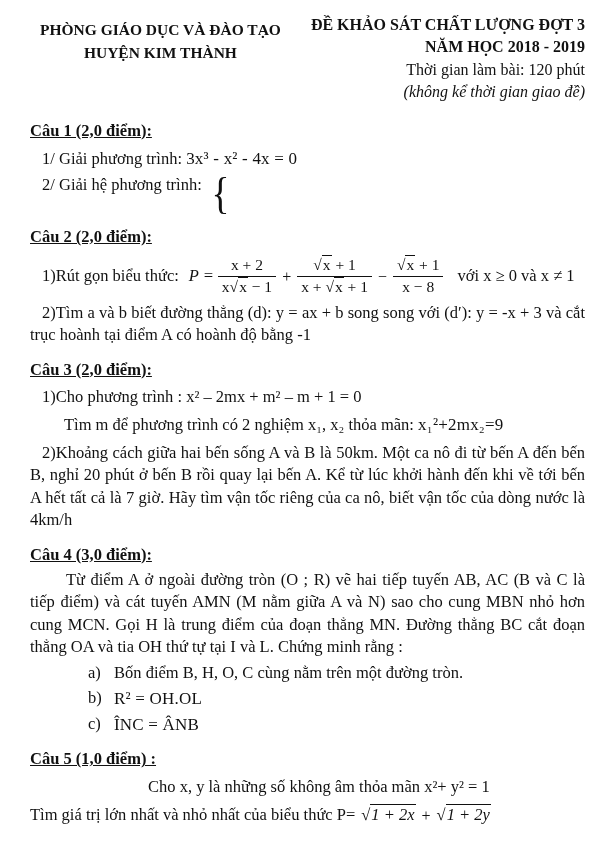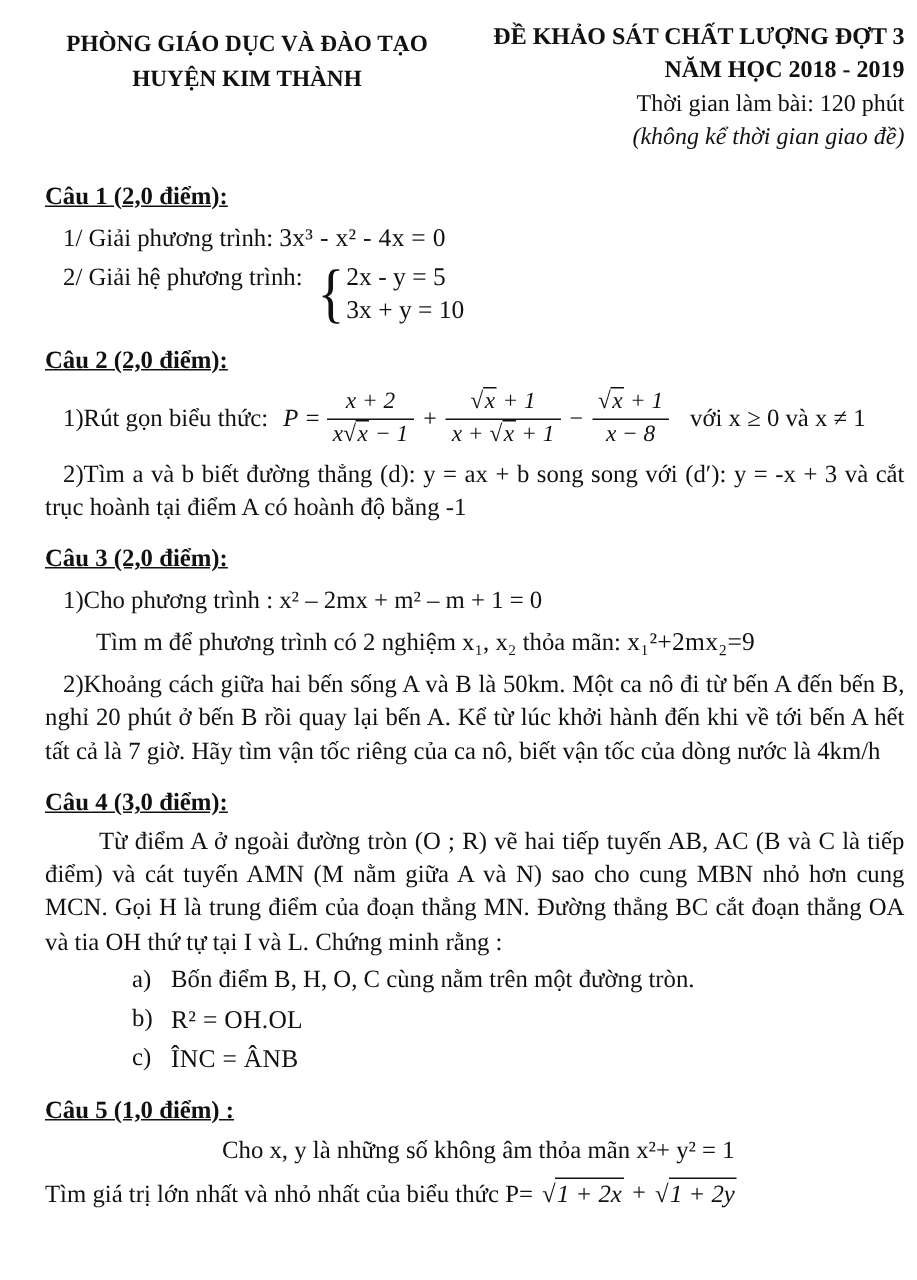--- a/index.html
+++ b/index.html
@@ -4,21 +4,21 @@
 <style>
   * { box-sizing: border-box; }
   html, body { margin: 0; padding: 0; }
   body {
     width: 611px; height: 853px;
     background: #ffffff;
     color: #111111;
     font-family: "Liberation Serif", "DejaVu Serif", serif;
     overflow: hidden;
   }
-  .page { padding: 14px 8px 0 30px; font-size: 16.5px; line-height: 1.36; }
+  .page { padding: 14px 26px 0 30px; font-size: 16.5px; line-height: 1.36; }
 
   
   .hdr { display: flex; align-items: flex-start; }
   .hdr-left { flex: 0 0 47%; text-align: center; font-weight: bold; font-size: 15.5px; line-height: 1.5; padding-top: 4px; }
   .hdr-right { flex: 1; text-align: right; font-size: 15.5px; line-height: 1.4; }
   .hdr-right .b { font-weight: bold; font-size: 16px; }
   .hdr-right .dur { font-size: 16px; }
   .hdr-right .note { font-style: italic; font-size: 16px; }
 
   
@@ -33,21 +33,21 @@
   
   .sysline { display: flex; align-items: flex-start; margin-top: 4px; padding-left: 12px; }
   .system { display: inline-flex; align-items: center; margin-left: 8px; }
   .brace { font-size: 44px; font-weight: normal; line-height: .9; transform: scaleX(.85); }
   .eqs { display: flex; flex-direction: column; line-height: 1.25; font-size: 17px; }
 
   
   .fline { display: flex; align-items: center; margin-top: 8px; }
   .fline .lbl { padding-left: 12px; margin-right: 10px; }
   .math-it { font-style: italic; }
-  .frac { display: inline-block; text-align: center; vertical-align: middle; font-style: italic; font-size: 15.5px; line-height: 1.2; margin: 0 4px; }
+  .frac { display: inline-block; text-align: center; vertical-align: middle; font-size: 15.5px; line-height: 1.2; margin: 0 4px; }
   .frac .num { display: block; border-bottom: 1.2px solid #111; padding: 0 4px 1px; }
   .frac .den { display: block; padding: 1px 4px 0; }
   .sqrt { white-space: nowrap; }
   .sqrt .rad { border-top: 1.2px solid #111; padding: 0 1px; }
   .op { margin: 0 2px; font-size: 16px; }
   .cond { margin-left: 10px; text-align: center; }
 
   
   .items { padding-left: 58px; margin-top: 3px; }
   .item { display: flex; margin-top: 3px; }
@@ -77,24 +77,20 @@
 
   <div class="qh" style="margin-top:16px">Câu 1 (2,0 điểm):</div>
   <div class="line ind1">
     <span>1/ Giải phương trình:</span>
     <span class="eq">3x³ - x² - 4x = 0</span>
   </div>
   <div class="sysline">
     <span>2/ Giải hệ phương trình:</span>
     <span class="system">
       <span class="brace">{</span>
-      <span class="eqs">
-        <span>2x - y = 5</span>
-        <span>3x + y = 10</span>
-      </span>
     </span>
   </div>
 
   <div class="qh">Câu 2 (2,0 điểm):</div>
   <div class="fline">
     <span class="lbl">1)Rút gọn biểu thức:</span>
     <span class="math-it">P =</span>
     <span class="frac">
       <span class="num">x + 2</span>
       <span class="den"><span>x</span><span class="sqrt">√<span class="rad">x</span></span><span> − 1</span></span>

